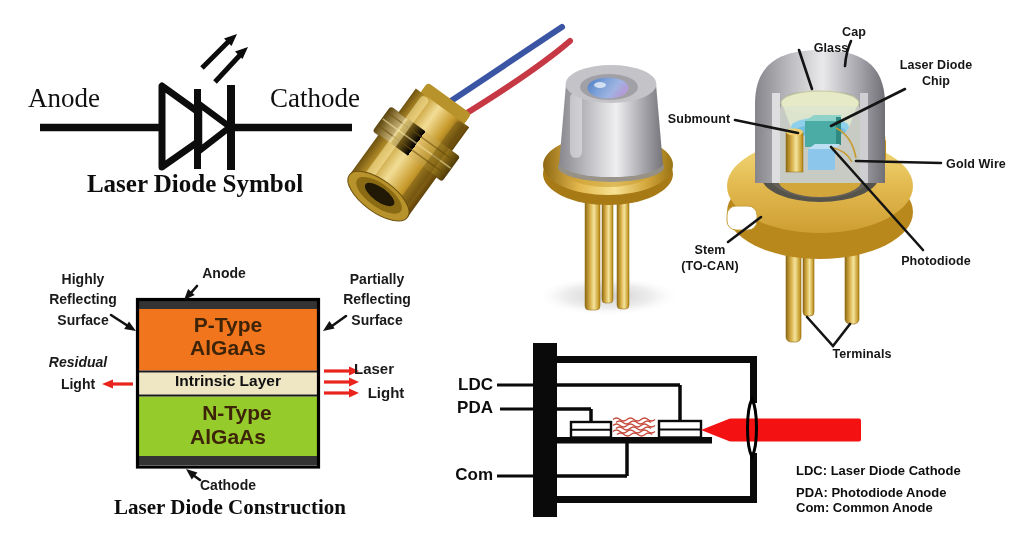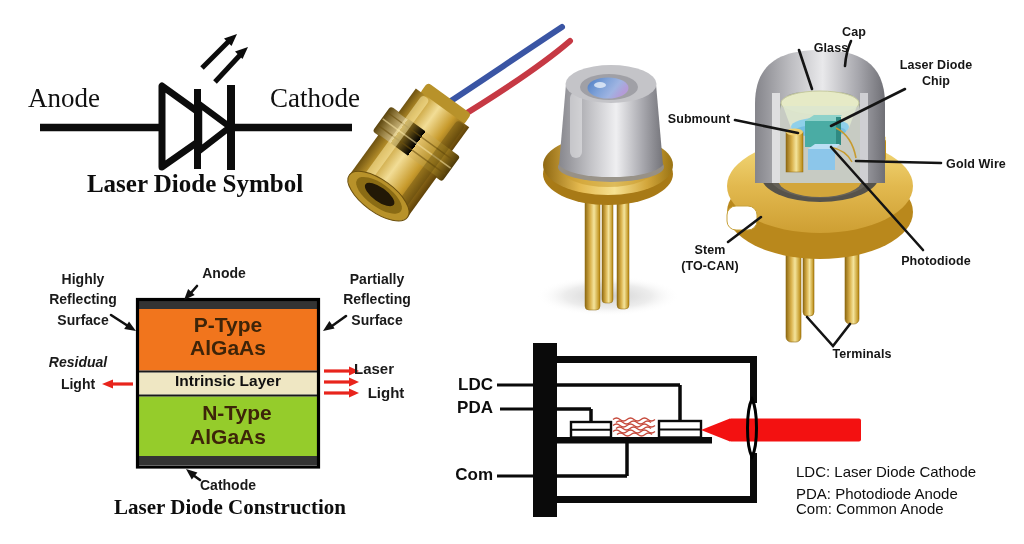--- a/index.html
+++ b/index.html
@@ -9,21 +9,21 @@
   .lbl{position:absolute;font-weight:bold;font-size:12.5px;line-height:1.2;color:#151515;
        white-space:nowrap;transform:translateX(-50%);letter-spacing:.1px;}
   .c-lbl{position:absolute;font-weight:bold;font-size:14px;line-height:1;color:#1a1a1a;
        white-space:nowrap;transform:translateX(-50%);}
   .layer-lbl{position:absolute;font-weight:bold;font-size:21px;line-height:1;color:#3d2409;
        white-space:nowrap;transform:translateX(-50%);}
   .intr-lbl{position:absolute;font-weight:bold;font-size:15.5px;line-height:1;color:#101010;
        white-space:nowrap;transform:translateX(-50%);}
   .pin-lbl{position:absolute;font-weight:bold;font-size:17px;line-height:1;color:#0d0d0d;
        width:46px;text-align:right;white-space:nowrap;}
-  .legend-lbl{position:absolute;font-weight:normal;font-size:15px;line-height:1;color:#0d0d0d;
+  .legend-lbl{position:absolute;font-weight:bold;font-size:13px;line-height:1;color:#0d0d0d;
        white-space:nowrap;padding-left:32px;}
   .serif-cap{position:absolute;font-family:"Liberation Serif",serif;font-weight:bold;color:#0d0d0d;
        line-height:1;white-space:nowrap;transform:translateX(-50%);}
   .serif-name{position:absolute;font-family:"Liberation Serif",serif;font-weight:normal;
        font-size:27px;line-height:1;color:#111;white-space:nowrap;}
 </style>
 </head>
 <body>
 
 <div id="stage">

